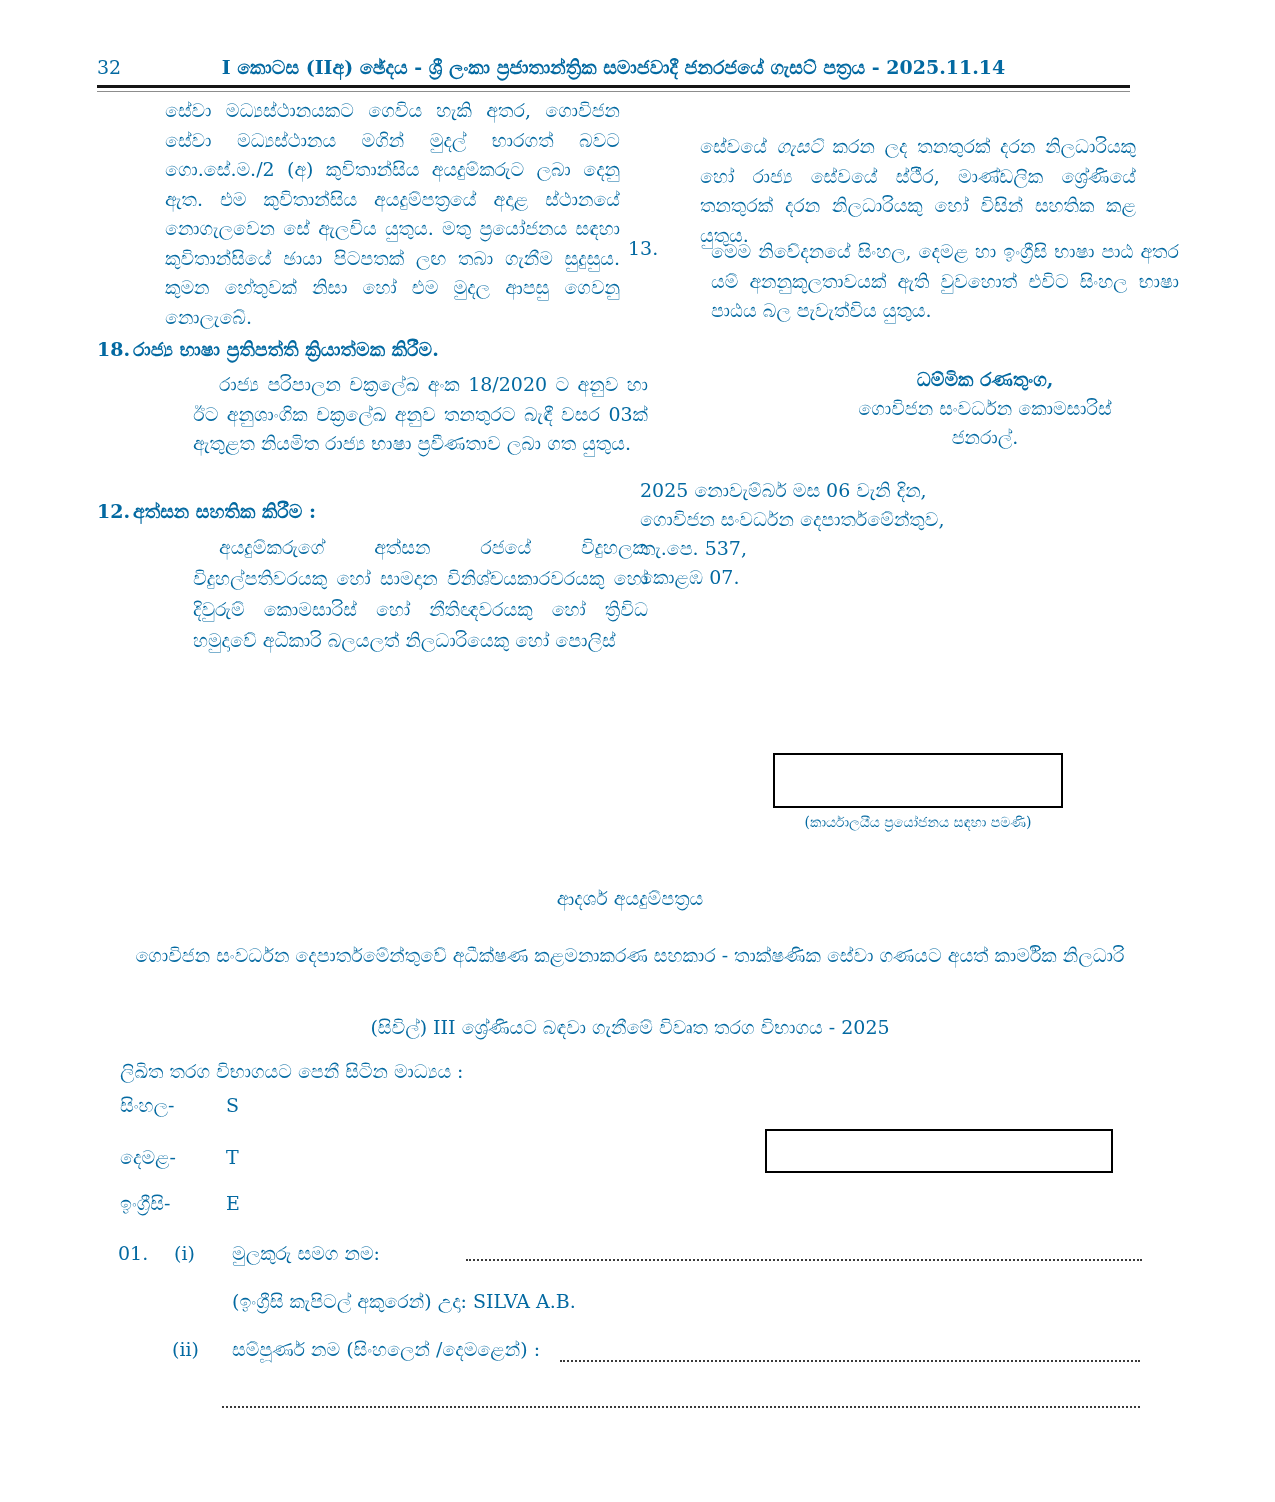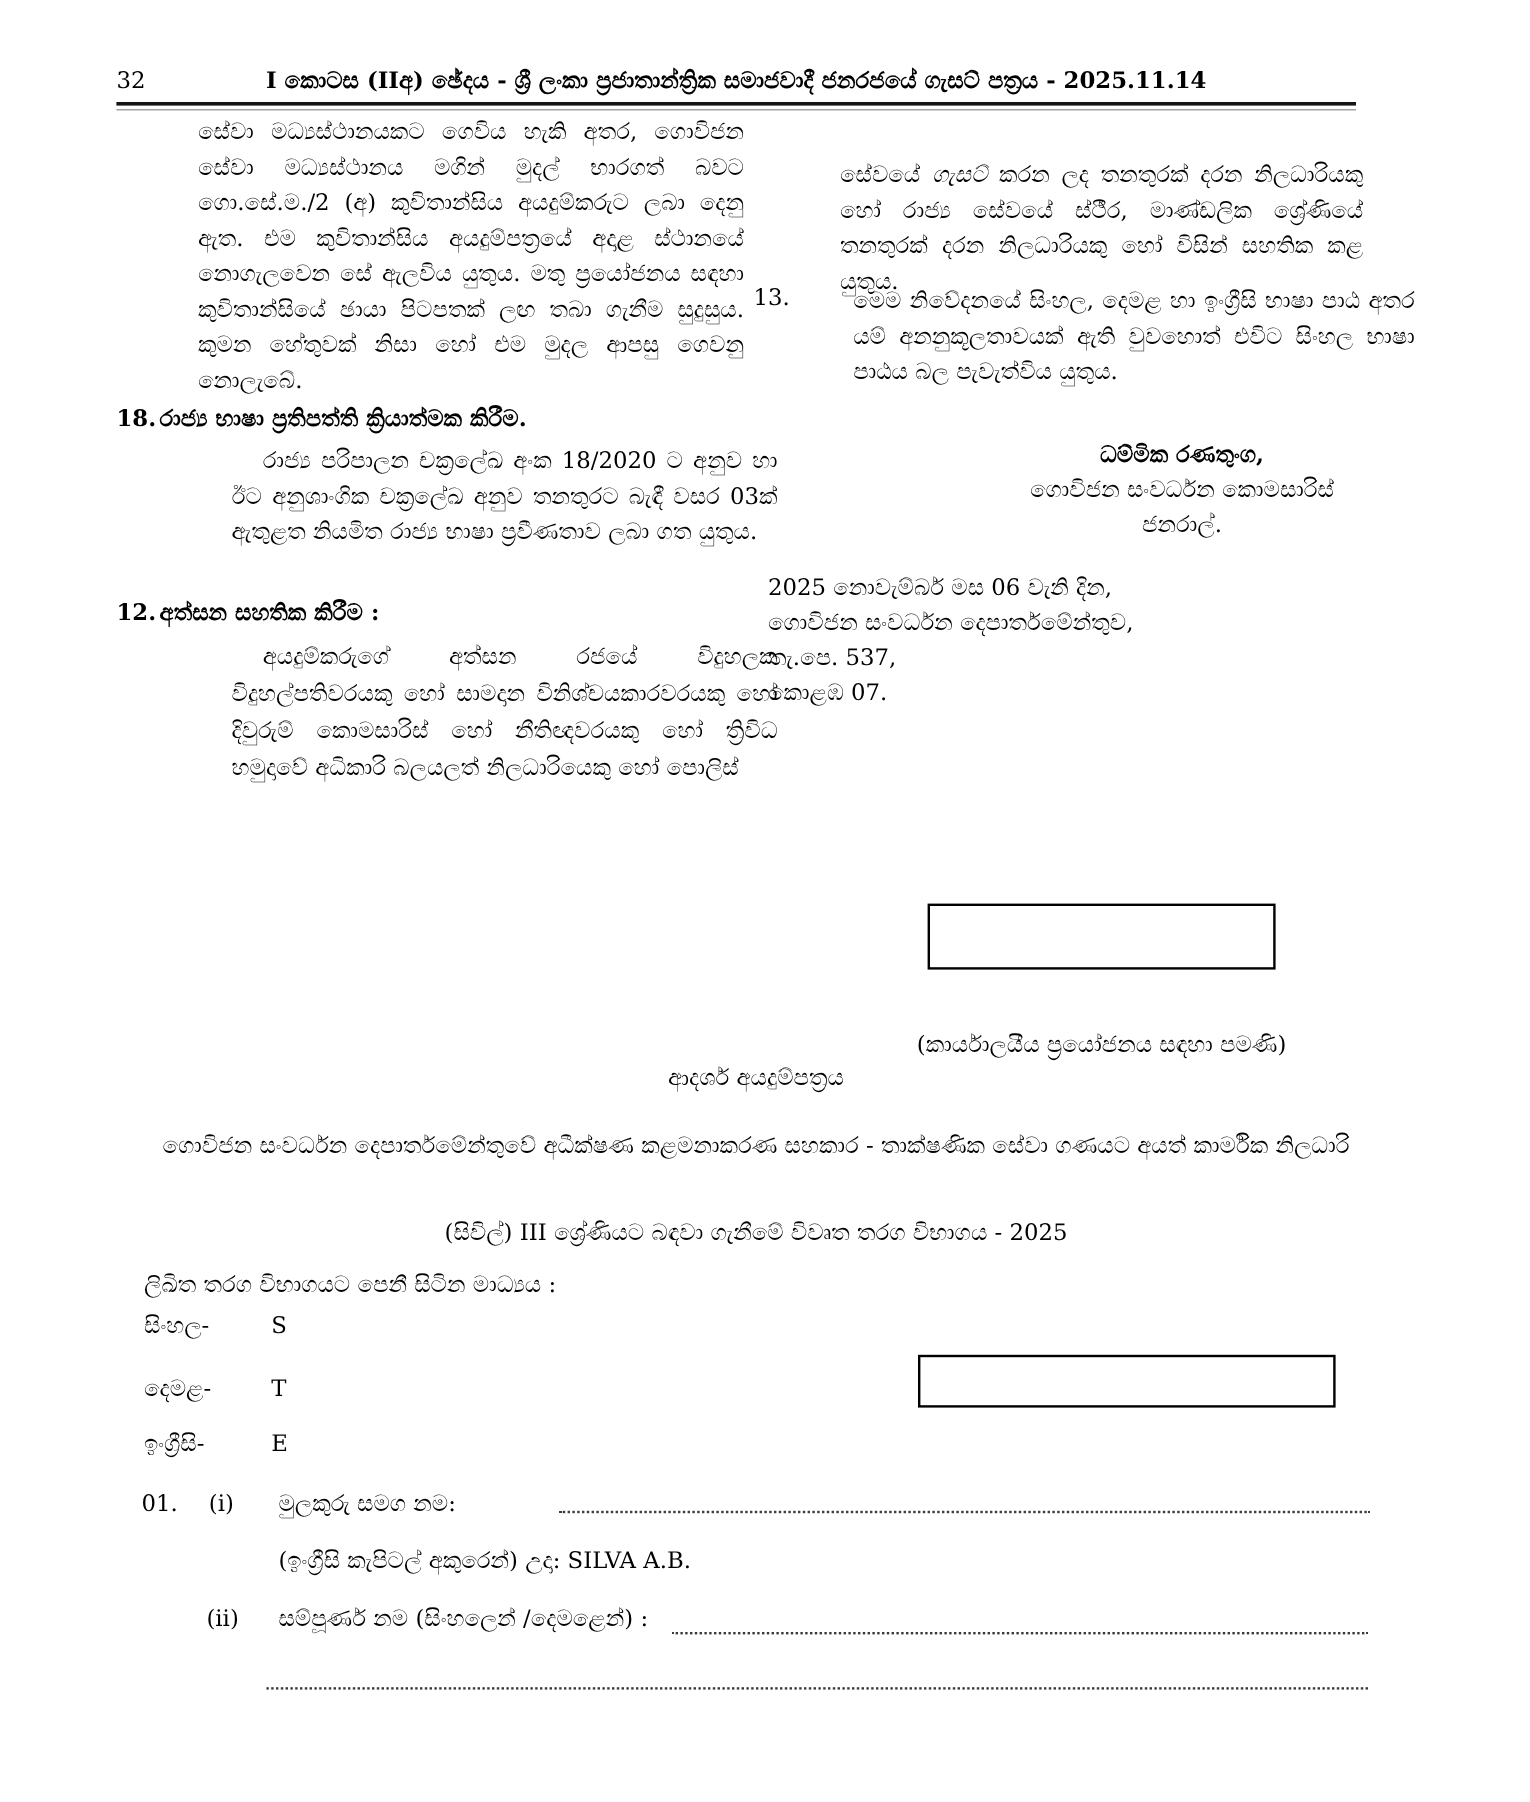--- a/index.html
+++ b/index.html
@@ -1,37 +1,37 @@
 <!DOCTYPE html>
 <html><head>
 <meta charset="utf-8">
 <style>
   html,body{margin:0;padding:0;background:#e8e8e8;}
   .page{
     position:relative;
     width:1275px;height:1502px;
     background:#ffffff;
     font-family:"DejaVu Serif","Liberation Serif",serif;
-    color:#000000;
+    color:#0369a1;
     font-size:19px;
     overflow:hidden;
   }
   .abs{position:absolute;}
   .just{text-align:justify;text-justify:inter-word;}
   .bold{font-weight:bold;}
   .ital{font-style:italic;}
   .center{text-align:center;}
   .lh29{line-height:29.5px;}
   .lh31{line-height:31px;}
   .indent{text-indent:26px;margin-left:28px;}
   .rule-thick{background:#161616;height:3px;}
   .rule-thin{background:#8d8d8d;height:1px;}
   .fill-box{border:2px solid #000;background:#fff;}
   .dotted{border-bottom:2px dotted #3a3a3a;}
-  .cap{font-size:19px;margin-top:46px;}
+  .cap{font-size:14px;}
 </style>
 </head>
 <body>
 
 <div class="page">
 
   <div class="abs" style="left:97px;top:56px;">32</div>
   <div class="abs bold center" style="left:97px;top:56px;width:1033px;">I කොටස (IIඅ) ඡේදය - ශ්‍රී ලංකා ප්‍රජාතාන්ත්‍රික සමාජවාදී ජනරජයේ ගැසට් පත්‍රය - 2025.11.14</div>
   <div class="abs rule-thick" style="left:97px;top:85px;width:1033px;"></div>
   <div class="abs rule-thin" style="left:97px;top:91px;width:1033px;"></div>

